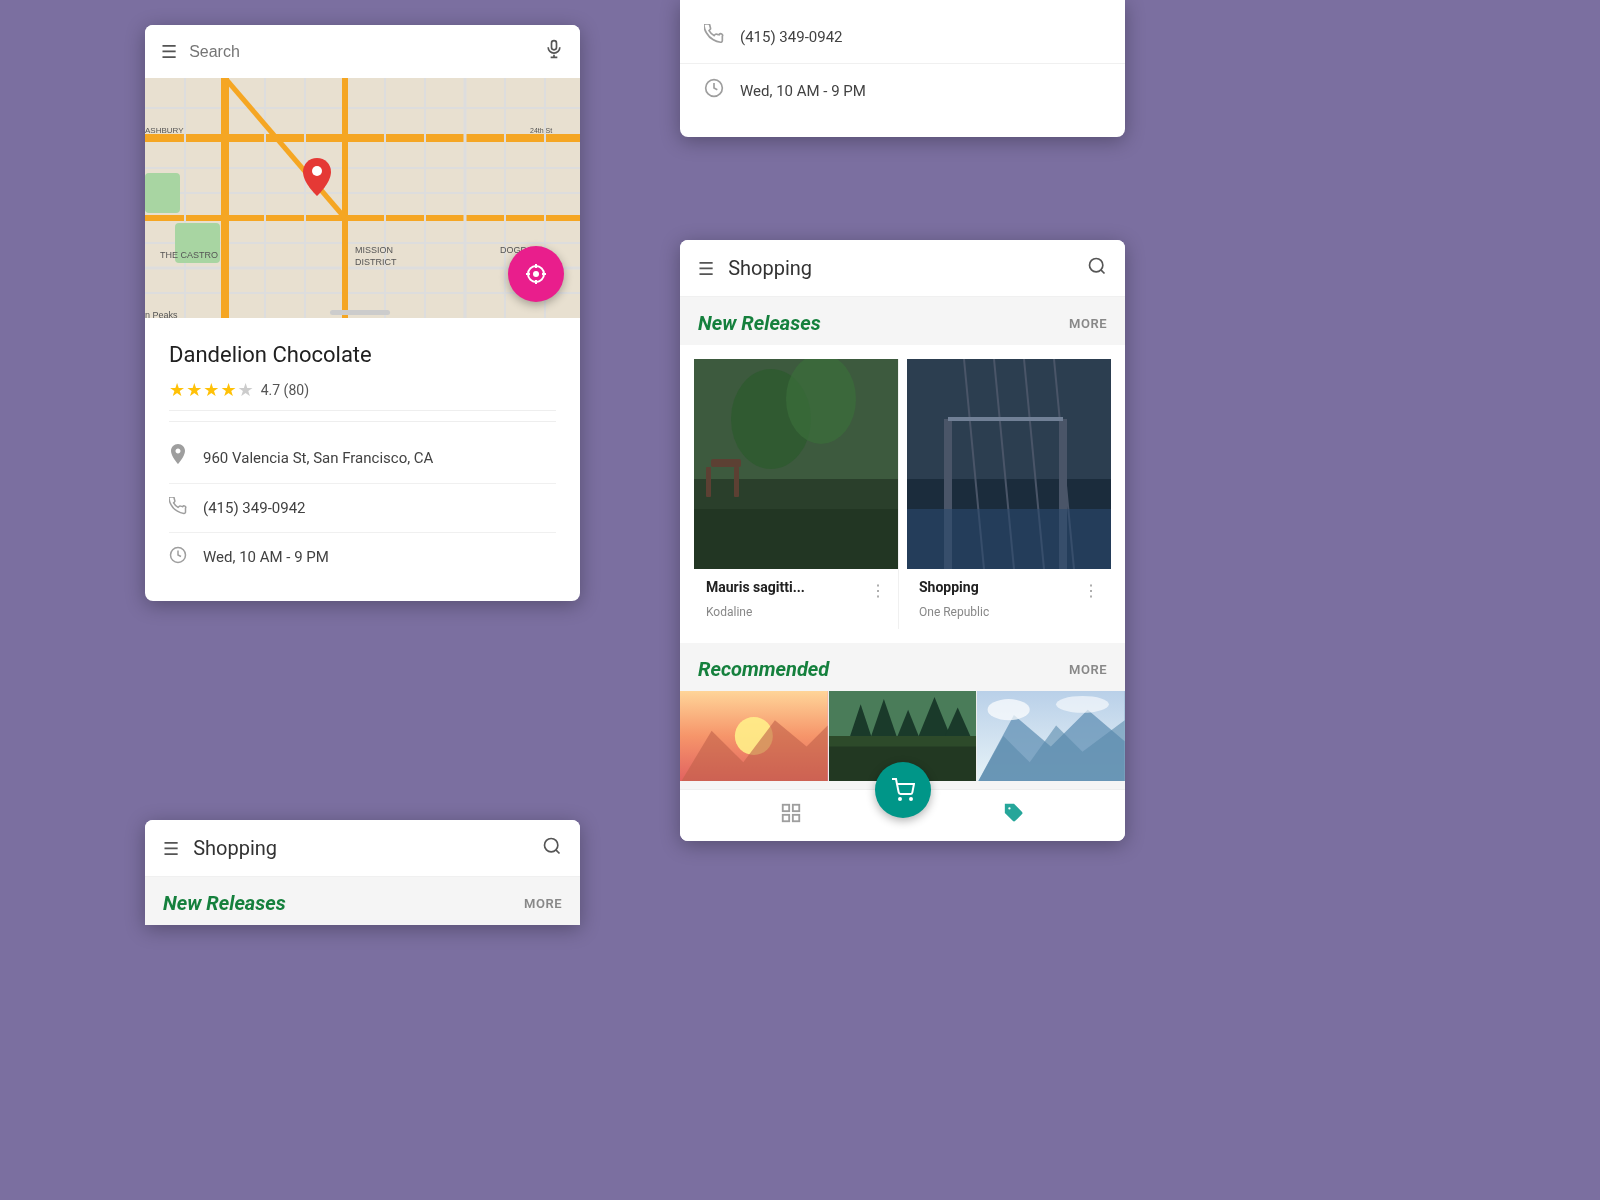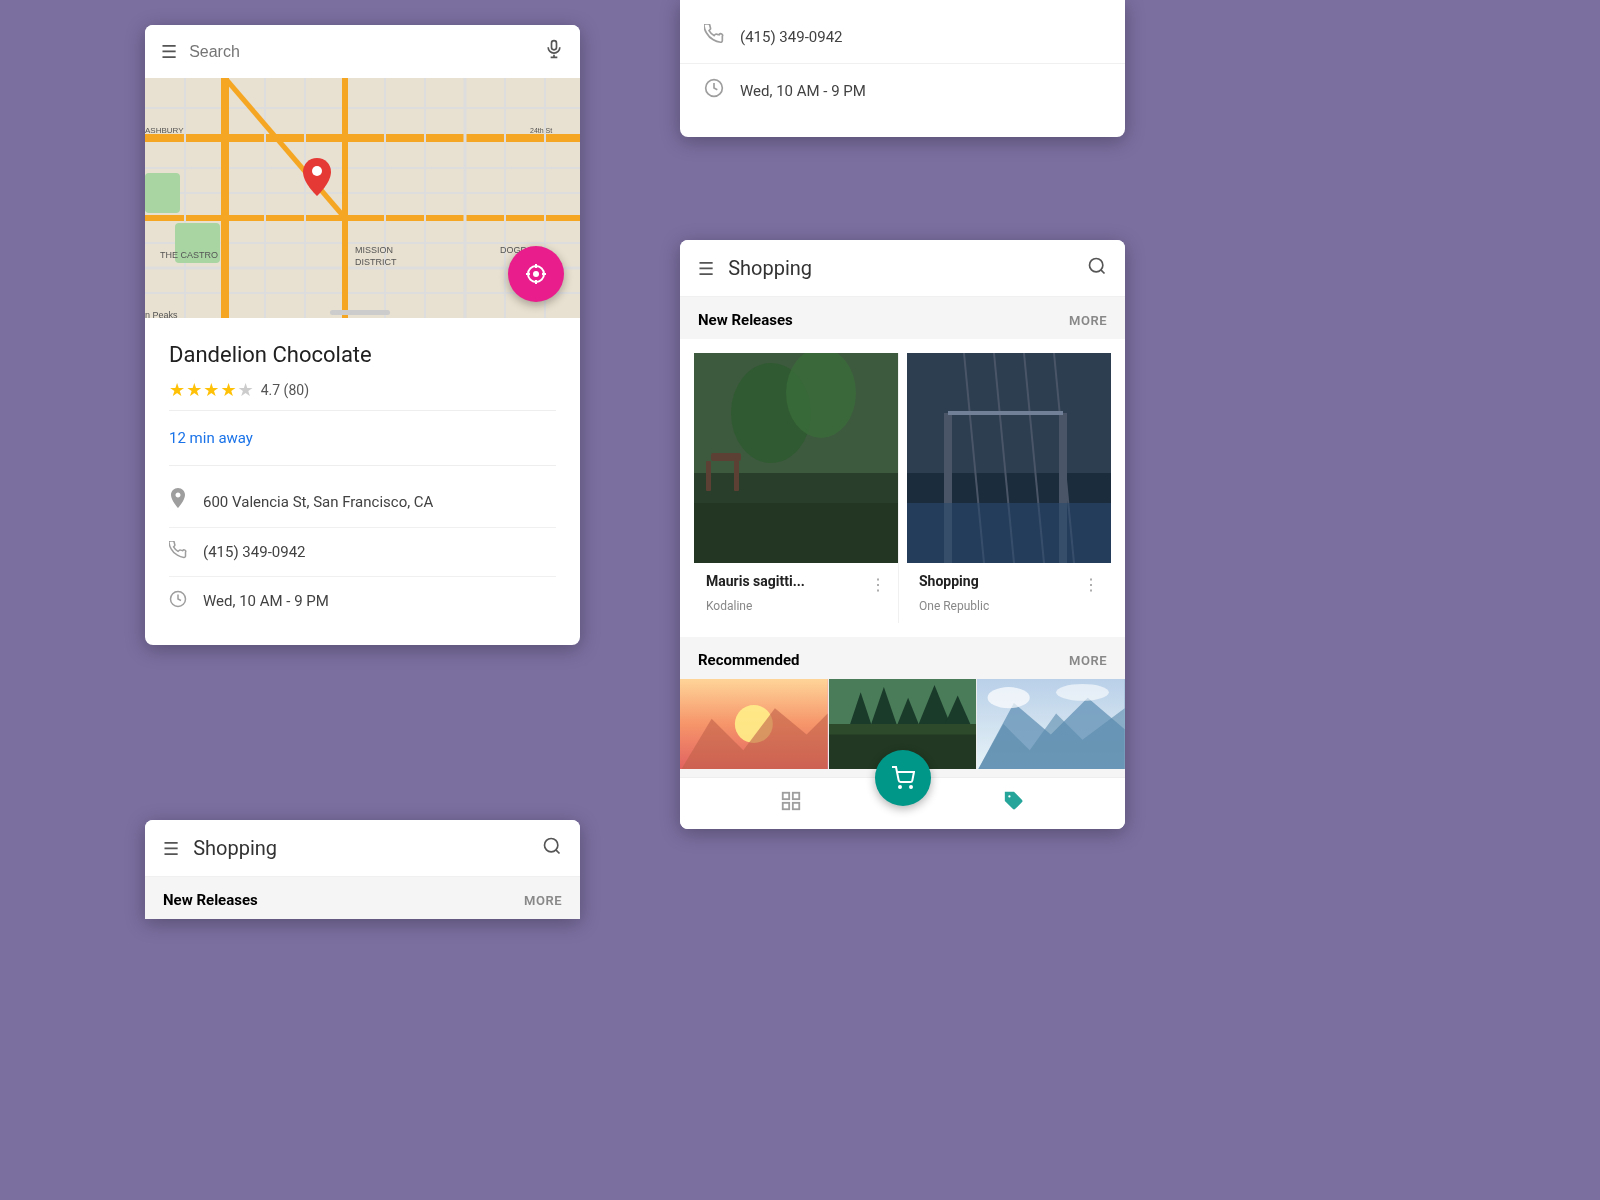--- a/index.html
+++ b/index.html
@@ -148,21 +148,21 @@
     }
     .shopping-title { font-size: 20px; color: #333; font-weight: 400; flex: 1; }
 
     .section-header {
       display: flex;
       align-items: center;
       justify-content: space-between;
       padding: 14px 18px 10px;
       background: #f5f5f5;
     }
-    .section-title { font-size: 15px; font-weight: 700; color: #000000; }
+    .section-title { font-size: 20px; font-weight: 700; color: #15803d; font-style: italic; }
     .more-label { font-size: 13px; color: #888; font-weight: 600; letter-spacing: 0.5px; cursor: pointer; text-align: center; }
 
     .product-grid {
       display: flex;
       gap: 8px;
       padding: 14px;
     }
     .product-item {
       flex: 1;
       border-right: 1px solid #f0f0f0;
@@ -361,30 +361,29 @@
   <div class="place-info">
     <div class="place-name">Dandelion Chocolate</div>
     <div class="rating-row">
       <span class="stars">★★★★<span style="color:#ccc">★</span></span>
       <span class="rating-num">
         <span>4.7</span>
         <span>(80)</span>
       </span>
     </div>
     <div class="divider"></div>
-    <div class="distance-text">12 min away</div>
     <div class="divider"></div>
 
     <div class="info-row">
       <span class="info-icon">
         <svg width="18" height="22" viewBox="0 0 18 22" fill="none">
           <path d="M9 0C5.13 0 2 3.13 2 7c0 5.25 7 13 7 13s7-7.75 7-13c0-3.87-3.13-7-7-7zm0 9.5c-1.38 0-2.5-1.12-2.5-2.5s1.12-2.5 2.5-2.5 2.5 1.12 2.5 2.5-1.12 2.5-2.5 2.5z" fill="#9e9e9e"></path>
         </svg>
       </span>
-      <span class="info-text">600 Valencia St, San Francisco, CA</span>
+      <span class="info-text">960 Valencia St, San Francisco, CA</span>
     </div>
 
     <div class="info-row">
       <span class="info-icon">
         <svg width="18" height="18" viewBox="0 0 24 24" fill="none" stroke="#9e9e9e" stroke-width="2">
           <path d="M22 16.92v3a2 2 0 01-2.18 2 19.79 19.79 0 01-8.63-3.07A19.5 19.5 0 013.07 10.8a19.79 19.79 0 01-3.07-8.68A2 2 0 012 0h3a2 2 0 012 1.72 12.84 12.84 0 00.7 2.81 2 2 0 01-.45 2.11L6.09 7.91a16 16 0 006 6l1.27-1.27a2 2 0 012.11-.45 12.84 12.84 0 002.81.7A2 2 0 0122 14.92z"></path>
         </svg>
       </span>
       <span class="info-text">(415) 349-0942</span>
     </div>

